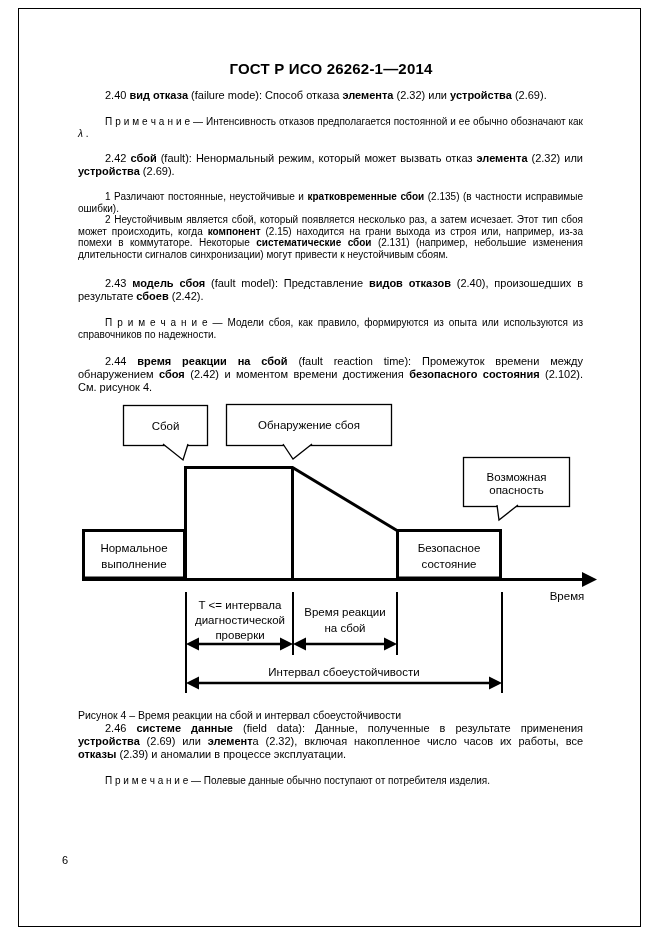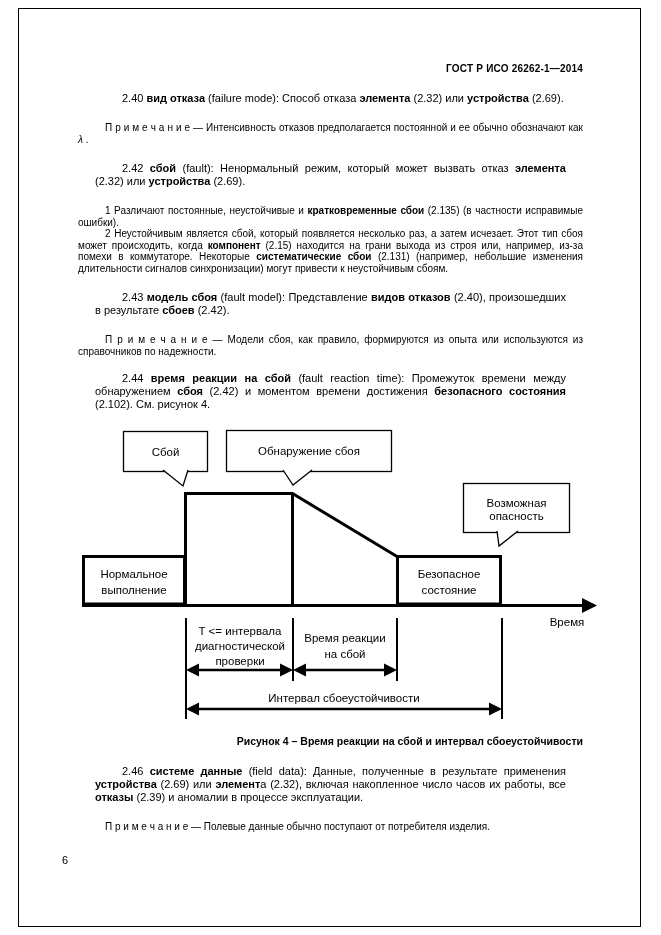--- a/index.html
+++ b/index.html
@@ -12,33 +12,33 @@
   }
   .border-frame{
     position:absolute;left:18px;top:8px;width:623px;height:919px;
     border:1.5px solid #000;box-sizing:border-box;
   }
   .content{
     position:absolute;left:78px;top:62px;width:505px;
     font-size:11px;line-height:13px;text-align:justify;
   }
   h1.doc-header{
-    font-size:10px;font-weight:bold;margin:0 0 14px 1px;text-align:right;letter-spacing:.2px;
+    font-size:15px;font-weight:bold;margin:0 0 14px 1px;text-align:center;letter-spacing:.2px;
   }
-  p.body{margin:17px;text-indent:27px;}
+  p.body{margin:0;text-indent:27px;}
   p.note{font-size:10px;line-height:11.5px;text-indent:27px;margin:14px 0 13px 0;}
   .notes-group{margin-top:13px;font-size:10px;line-height:11.5px;}
   .notes-group .notes-title{text-indent:27px;margin:0;}
   .notes-group p{margin:0;text-indent:27px;}
   p.m243{margin-top:17px;}
   p.m244{margin-top:15px;}
   p.m245{margin-top:19px;}
   .figure{position:relative;height:292px;margin-top:8px;}
   .figure svg{position:absolute;left:-18px;top:0;}
-  p.caption{margin:15px 0 0 0;text-align:right;text-indent:0;font-size:10.5px;font-weight:bold;}
+  p.caption{margin:15px 0 0 0;text-align:left;text-indent:0;font-size:10.5px;}
   .page-number{position:absolute;left:62px;top:854px;font-size:11px;}
   svg text{font-family:"Liberation Sans",sans-serif;font-size:11.5px;fill:#000;}
 </style>
 </head>
 <body>
 
 <div class="border-frame"></div>
 
 <div class="content">
   <h1 class="doc-header">ГОСТ Р ИСО 26262-1—2014</h1>

